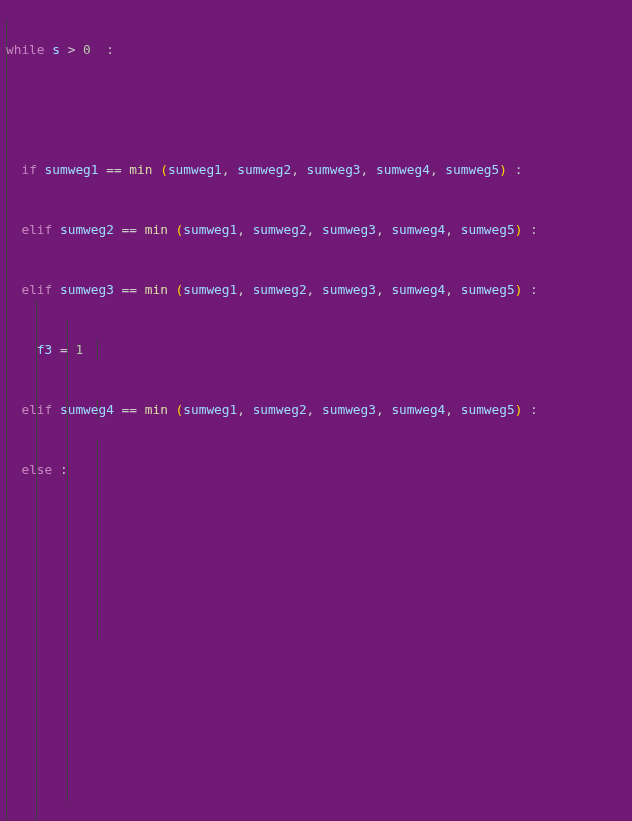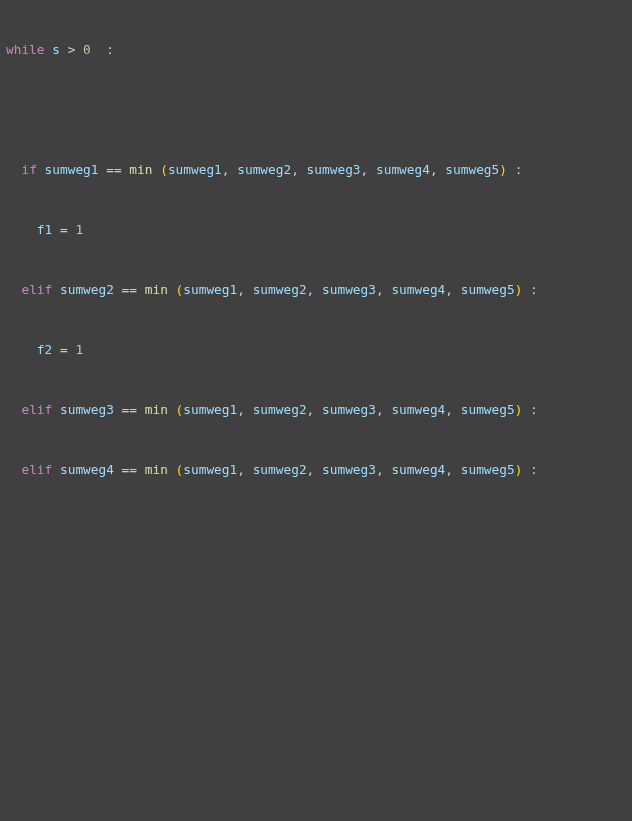--- a/index.html
+++ b/index.html
@@ -5,21 +5,21 @@
   html,body{margin:0;padding:0;}
   body{
     width:632px;height:821px;
     background:#1f1f1f;
     font-family:"DejaVu Sans Mono","Liberation Mono",monospace;
     overflow:hidden;
   }
   #editor{
     position:relative;
     width:632px;height:821px;
-    background:#404040;
+    background:#701a75;
     padding-top:0px;
     box-sizing:border-box;
   }
   .guides{position:absolute;top:0;left:0;width:632px;height:821px;pointer-events:none;}
   .guide{position:absolute;width:1px;background:#404040;}
   #code{
     position:relative;
     margin:0;
     padding:0 0 0 6px;
     font-size:12.8px;
@@ -47,25 +47,25 @@
     <div class="guide" style="left:67px;top:320px;height:481px;"></div>
     <div class="guide" style="left:97px;top:340px;height:20px;"></div>
     <div class="guide" style="left:97px;top:400px;height:20px;"></div>
     <div class="guide" style="left:97px;top:440px;height:200px;"></div>
   </div>
 
   <div id="code">
     <div class="line"><span class="kw">while</span><span class="op"> </span><span class="var">s</span><span class="op"> &gt; </span><span class="num">0</span><span class="op">  :</span></div>
     <div class="line"> </div>
     <div class="line"><span class="op">  </span><span class="kw">if</span><span class="op"> </span><span class="var">sumweg1</span><span class="op"> == </span><span class="fn">min</span><span class="op"> </span><span class="b1">(</span><span class="var">sumweg1</span><span class="op">, </span><span class="var">sumweg2</span><span class="op">, </span><span class="var">sumweg3</span><span class="op">, </span><span class="var">sumweg4</span><span class="op">, </span><span class="var">sumweg5</span><span class="b1">)</span><span class="op"> :</span></div>
-    <div class="line"><span class="op">    </span><span class="var">f1</span><span class="op"> = </span><span class="num">1</span></div>
     <div class="line"><span class="op">  </span><span class="kw">elif</span><span class="op"> </span><span class="var">sumweg2</span><span class="op"> == </span><span class="fn">min</span><span class="op"> </span><span class="b1">(</span><span class="var">sumweg1</span><span class="op">, </span><span class="var">sumweg2</span><span class="op">, </span><span class="var">sumweg3</span><span class="op">, </span><span class="var">sumweg4</span><span class="op">, </span><span class="var">sumweg5</span><span class="b1">)</span><span class="op"> :</span></div>
-    <div class="line"><span class="op">    </span><span class="var">f2</span><span class="op"> = </span><span class="num">1</span></div>
     <div class="line"><span class="op">  </span><span class="kw">elif</span><span class="op"> </span><span class="var">sumweg3</span><span class="op"> == </span><span class="fn">min</span><span class="op"> </span><span class="b1">(</span><span class="var">sumweg1</span><span class="op">, </span><span class="var">sumweg2</span><span class="op">, </span><span class="var">sumweg3</span><span class="op">, </span><span class="var">sumweg4</span><span class="op">, </span><span class="var">sumweg5</span><span class="b1">)</span><span class="op"> :</span></div>
+    <div class="line"><span class="op">    </span><span class="var">f3</span><span class="op"> = </span><span class="num">1</span></div>
     <div class="line"><span class="op">  </span><span class="kw">elif</span><span class="op"> </span><span class="var">sumweg4</span><span class="op"> == </span><span class="fn">min</span><span class="op"> </span><span class="b1">(</span><span class="var">sumweg1</span><span class="op">, </span><span class="var">sumweg2</span><span class="op">, </span><span class="var">sumweg3</span><span class="op">, </span><span class="var">sumweg4</span><span class="op">, </span><span class="var">sumweg5</span><span class="b1">)</span><span class="op"> :</span></div>
+    <div class="line"><span class="op">  </span><span class="kw">else</span><span class="op"> :</span></div>
     <div class="line"> </div>
     <div class="line"></div>
     
     
     
     
     
     
     
     

